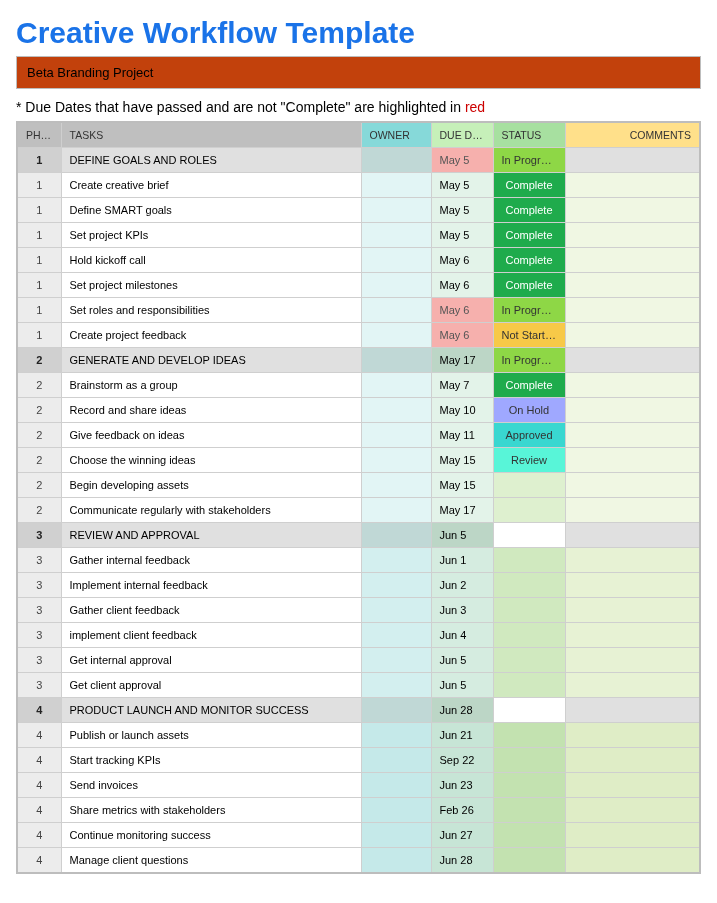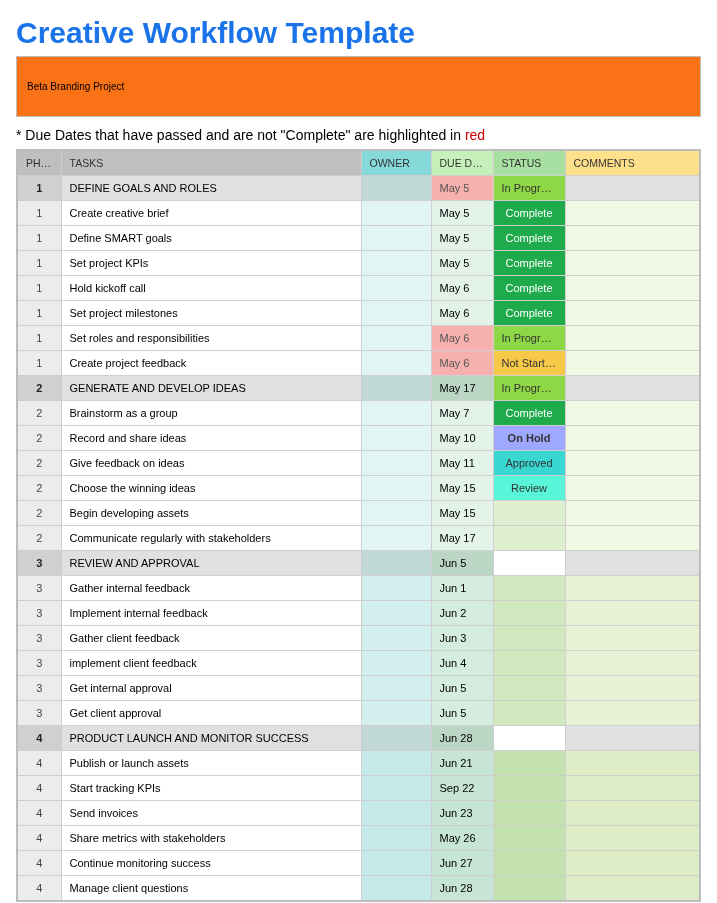--- a/index.html
+++ b/index.html
@@ -23,23 +23,23 @@
   .meta-col { flex: 1; }
   .meta-col.pm { flex: 0 0 105px; }
   .meta-label {
     font-size: 10px;
     color: #555;
     letter-spacing: .3px;
     margin-bottom: 2px;
   }
   .meta-box {
     border: 1px solid #bdbdbd;
-    background: #f97316;
-    padding: 24px 10px;
-    font-size: 10px;
+    background: #c2410c;
+    padding: 8px 10px;
+    font-size: 13px;
   }
   .note {
     font-size: 14px;
     margin: 10px 0 6px 0;
   }
   .note .red { color: #cc0000; }
   table {
     border-collapse: collapse;
     width: 100%;
     table-layout: fixed;
@@ -62,21 +62,21 @@
   col.c-status { width: 72px; }
   col.c-comm   { width: auto; }
 
   
   th { font-weight: 400; font-size: 10.5px; color:#333; }
   th.h-phase  { background:#bfbfbf; }
   th.h-task   { background:#bfbfbf; }
   th.h-owner  { background:#86d9d9; }
   th.h-due    { background:#c6f0b9; }
   th.h-status { background:#a7e0a0; }
-  th.h-comm   { background:#ffe08a; }
+  th.h-comm   { background:#ffe08a;text-align:right; }
 
   
   td.phase { text-align:center; color:#444; }
 
   
   tr.section td.phase { background:#d0d0d0; font-weight:700; color:#222; }
   tr.section td.task  { background:#e0e0e0; font-weight:400; }
   tr.section td.owner { background:#c0d8d6; }
   tr.section td.due   { background:#bcd6c6; }
   tr.section td.status{ }
@@ -100,21 +100,21 @@
   tr.p4 td.comm.body  { background:#dfedc6; }
 
   
   td.due.overdue { background:#f6b0ad !important; color:#555; }
 
   
   td.status { text-align:center; }
   td.status.complete    { background:#1fab4c !important; color:#fff; }
   td.status.inprogress  { background:#8ed746 !important; color:#333; }
   td.status.notstarted  { background:#f7c948 !important; color:#333; }
-  td.status.onhold      { background:#9fa8ff !important; color:#333;font-weight:bold; }
+  td.status.onhold      { background:#9fa8ff !important; color:#333; }
   td.status.approved    { background:#39d7d0 !important; color:#333; }
   td.status.review      { background:#58f5d8 !important; color:#333; }
 
   td.task.body { background:#fff; }
 </style>
 </head>
 <body>
 
 <h1 class="title">Creative Workflow Template</h1>
 
@@ -353,21 +353,21 @@
         <td class="task body">Send invoices</td>
         <td class="owner body"></td>
         <td class="due body">Jun 23</td>
         <td class="status body"></td>
         <td class="comm body"></td>
       </tr>
       <tr class="p4">
         <td class="phase body">4</td>
         <td class="task body">Share metrics with stakeholders</td>
         <td class="owner body"></td>
-        <td class="due body">May 26</td>
+        <td class="due body">Feb 26</td>
         <td class="status body"></td>
         <td class="comm body"></td>
       </tr>
       <tr class="p4">
         <td class="phase body">4</td>
         <td class="task body">Continue monitoring success</td>
         <td class="owner body"></td>
         <td class="due body">Jun 27</td>
         <td class="status body"></td>
         <td class="comm body"></td>

